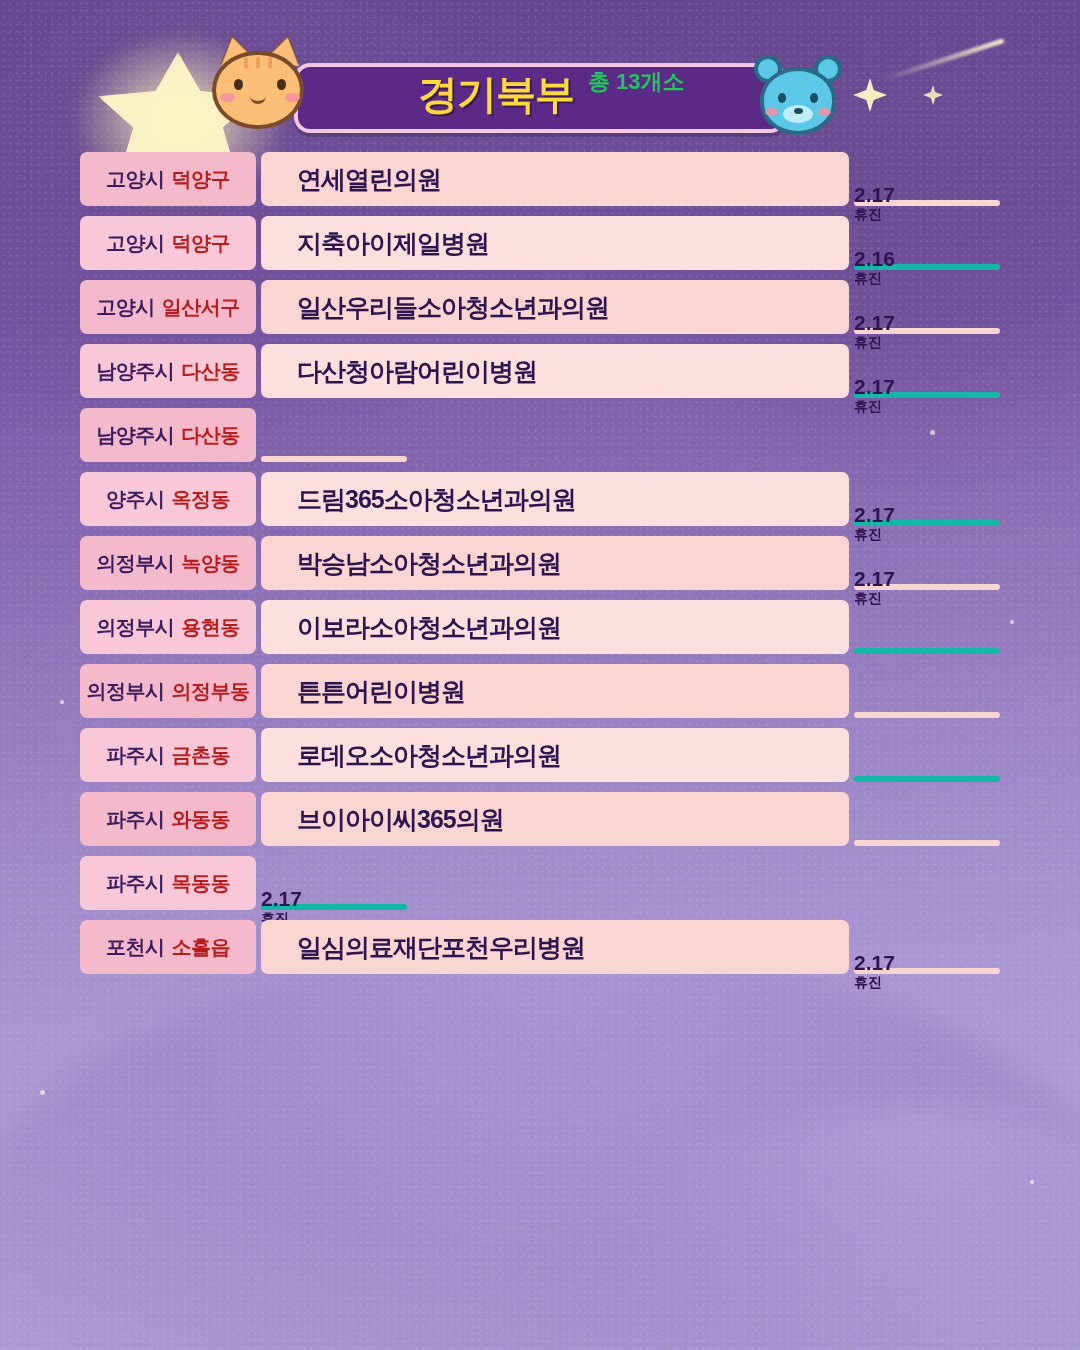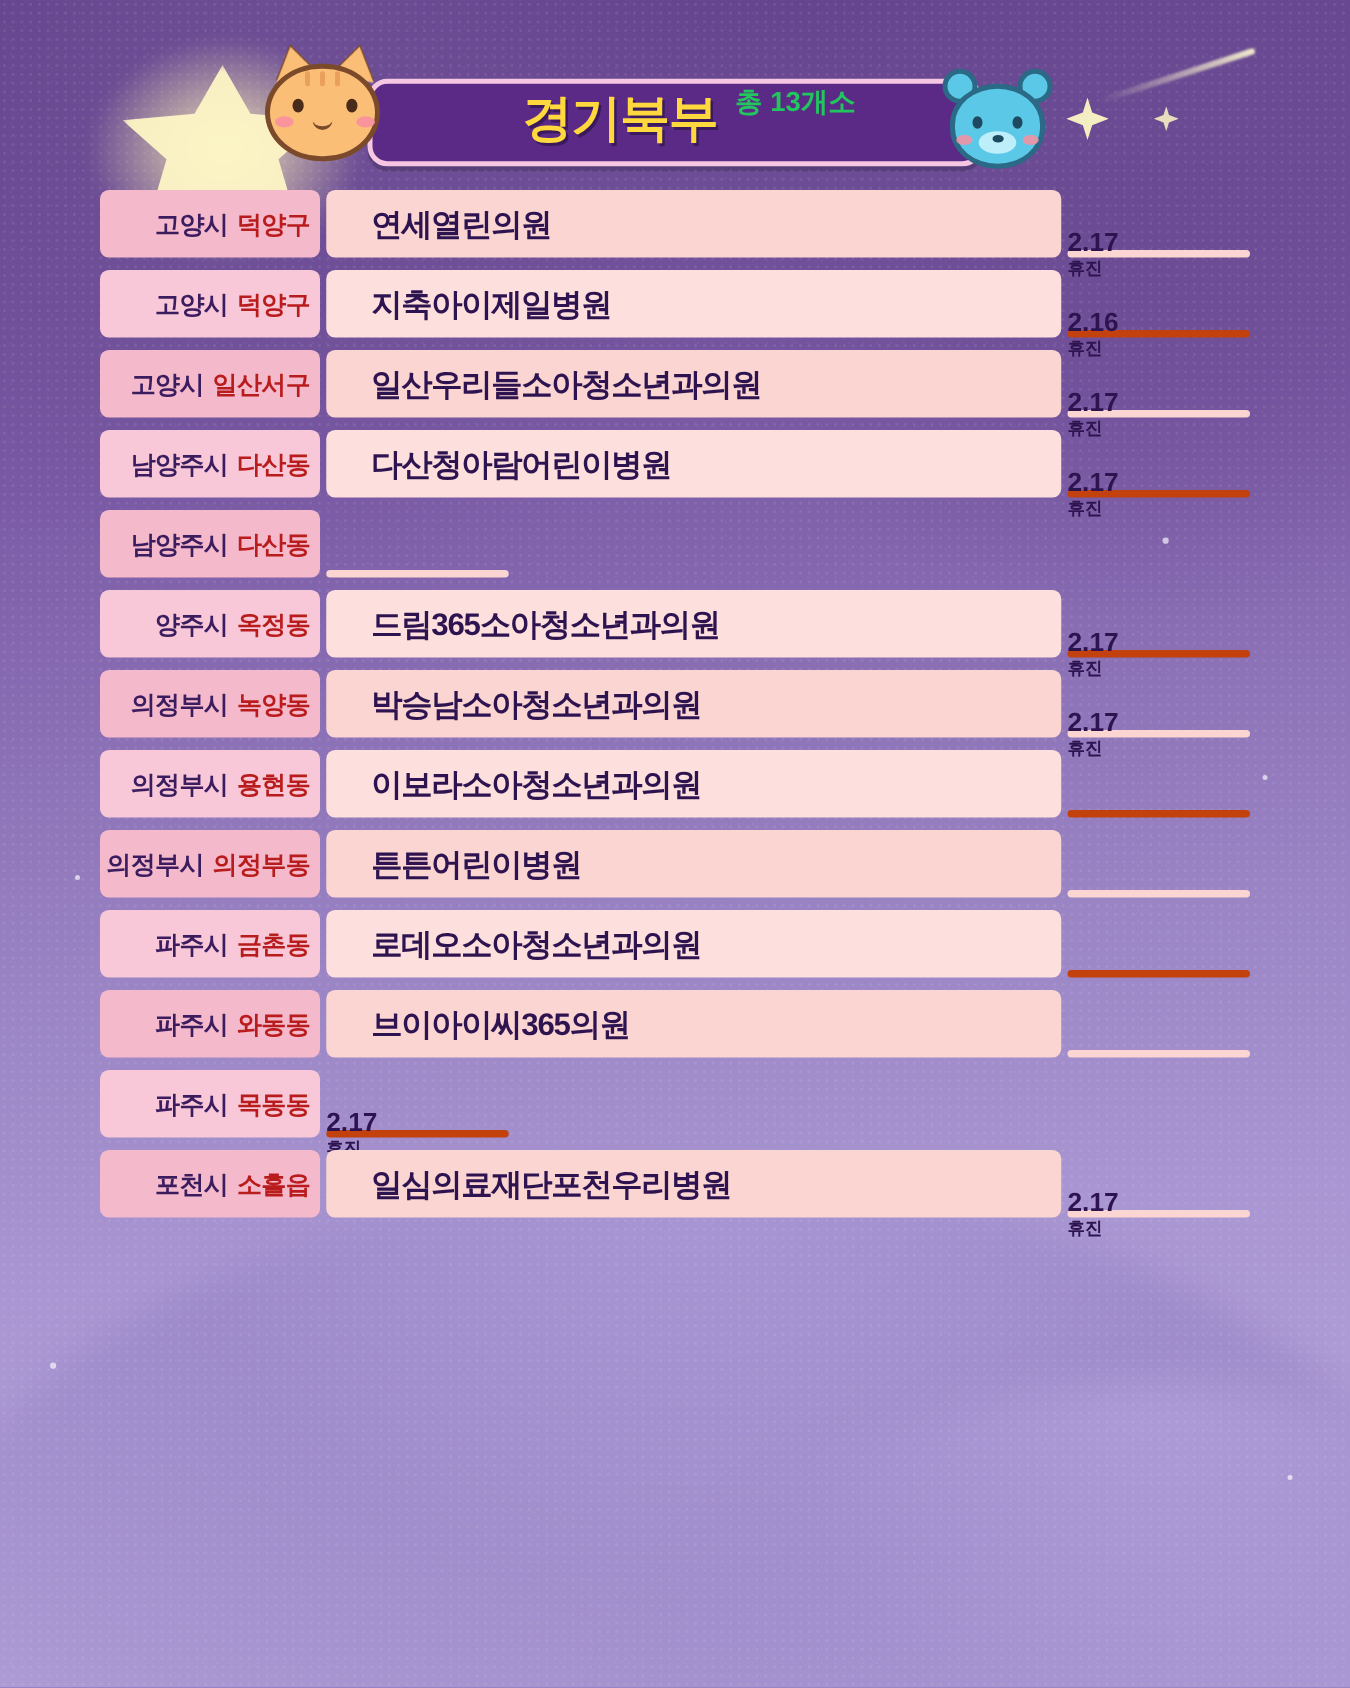--- a/index.html
+++ b/index.html
@@ -289,21 +289,21 @@
     gap: 5px;
   }
   .cell {
     border-radius: 7px;
     display: flex;
     align-items: center;
     box-sizing: border-box;
   }
   .cell-region {
     width: 176px;
-    justify-content: flex-end;
+    justify-content: center;
     gap: 7px;
     padding: 0 8px;
   }
   .region-city {
     font-size: 20px;
     font-weight: 800;
     color: #3b1c5e;
     letter-spacing: -.5px;
     white-space: nowrap;
   }
@@ -347,21 +347,21 @@
     color: #2d1450;
     line-height: 1.2;
   }
 
   
   .tint-a .cell-region { background: #f5b9cc; }
   .tint-a .cell-name   { background: #fbd5d2; }
   .tint-a .cell-date   { background: #fbd5d2; }
   .tint-b .cell-region { background: #f8c8d8; }
   .tint-b .cell-name   { background: #fde0dd; }
-  .tint-b .cell-date   { background: #c2410c; }
+  .tint-b .cell-date   { background: #14b8a6; }
 </style>
 </head>
 <body>
 
 <div class="bg">
   <div class="bg-hill"></div>
   <div class="bg-hill2"></div>
   <div class="noise"></div>
 
   <div class="star-cloud">

